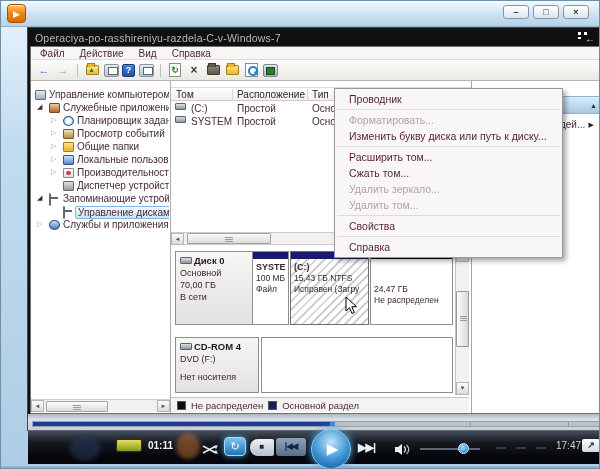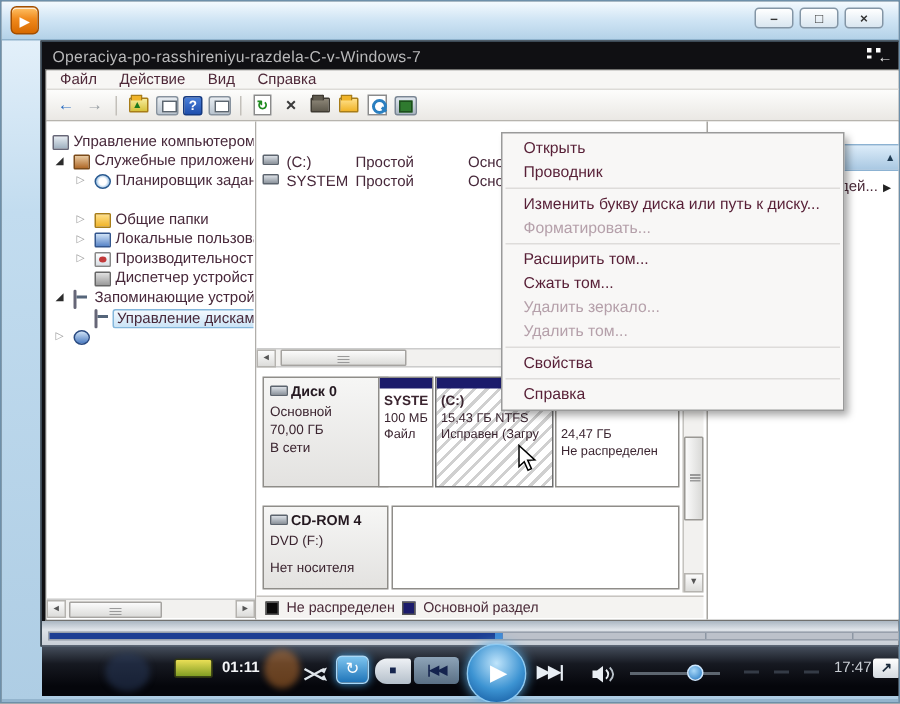--- a/index.html
+++ b/index.html
@@ -238,20 +238,25 @@
         <div class="ti" style="top:21px">
             <span class="exp open" style="left:6px">◢</span>
             <span class="tic ic-tools" style="left:18px"></span>
             <span class="lbl" style="left:32px">Служебные приложения</span>
           </div>
         <div class="ti" style="top:34px">
             <span class="exp closed" style="left:20px">▷</span>
             <span class="tic ic-clock" style="left:32px"></span>
             <span class="lbl" style="left:46px">Планировщик заданий</span>
           </div>
+        <div class="ti" style="top:47px">
+            <span class="exp closed" style="left:20px">▷</span>
+            <span class="tic ic-event" style="left:32px"></span>
+            <span class="lbl" style="left:46px">Просмотр событий</span>
+          </div>
         <div class="ti" style="top:60px">
             <span class="exp closed" style="left:20px">▷</span>
             <span class="tic ic-sharedfolder" style="left:32px"></span>
             <span class="lbl" style="left:46px">Общие папки</span>
           </div>
         <div class="ti" style="top:73px">
             <span class="exp closed" style="left:20px">▷</span>
             <span class="tic ic-users" style="left:32px"></span>
             <span class="lbl" style="left:46px">Локальные пользовате</span>
           </div>
@@ -262,29 +267,38 @@
           </div>
         <div class="ti" style="top:99px">
             <span class="tic ic-device" style="left:32px"></span>
             <span class="lbl" style="left:46px">Диспетчер устройств</span>
           </div>
         <div class="ti" style="top:112px"><span class="exp open" style="left:6px">◢</span><span class="tic ic-storage" style="left:18px"></span><span class="lbl" style="left:32px">Запоминающие устройст</span></div>
         <div class="ti" style="top:125px"><span class="tic ic-disk" style="left:32px"></span><span class="lbl sel" style="left:46px">Управление дисками</span></div>
         <div class="ti" style="top:138px">
             <span class="exp closed" style="left:6px">▷</span>
             <span class="tic ic-services" style="left:18px"></span>
+            <span class="lbl" style="left:32px">Службы и приложения</span>
           </div>
         <div class="hscroll">
           <div class="sbtn">◄</div>
           <div class="sthumb" style="width:62px;margin-left:2px"></div>
           <div class="sbtn" style="margin-left:auto">►</div>
         </div>
       </div>
 
       <div class="content">
+        <div class="lvh">
+          <span style="left:5px">Том</span>
+          <span style="left:66px">Расположение</span>
+          <span style="left:141px">Тип</span>
+          <i style="left:61px"></i>
+            <i style="left:136px"></i>
+            <i style="left:201px"></i>
+        </div>
         <div class="lrow" style="top:22px">
           <span class="dico"></span>
           <span style="left:20px">(C:)</span>
           <span style="left:66px">Простой</span>
           <span style="left:141px">Основной</span>
         </div>
         <div class="lrow" style="top:35px">
           <span class="dico"></span>
           <span style="left:20px">SYSTEM</span>
           <span style="left:66px">Простой</span>
@@ -346,25 +360,24 @@
           <span class="up">▲</span>
         </div>
         <div class="aitem">
           <span>Дополнительные дей...</span>
           <span class="arr">▶</span>
         </div>
       </div>
     </div>
 
     <div class="cmenu">
-      <div class="mi">Открыть</div>
       <div class="mi">Проводник</div>
       <div class="msep"></div>
+      <div class="mi dis">Форматировать...</div>
       <div class="mi">Изменить букву диска или путь к диску...</div>
-      <div class="mi dis">Форматировать...</div>
       <div class="msep"></div>
       <div class="mi">Расширить том...</div>
       <div class="mi">Сжать том...</div>
       <div class="mi dis">Удалить зеркало...</div>
       <div class="mi dis">Удалить том...</div>
       <div class="msep"></div>
       <div class="mi">Свойства</div>
       <div class="msep"></div>
       <div class="mi">Справка</div>
     </div>

